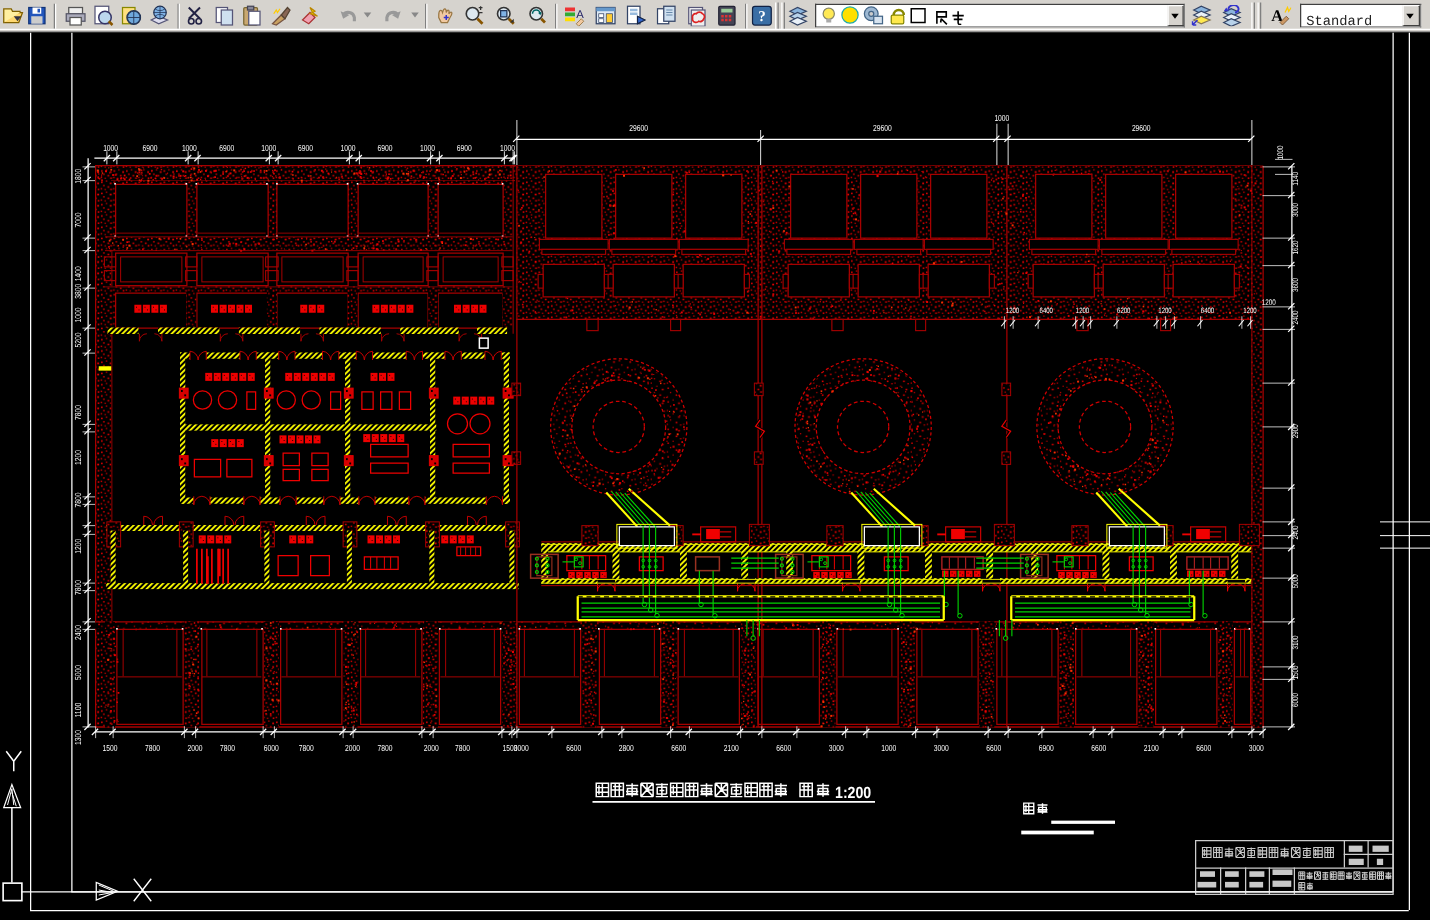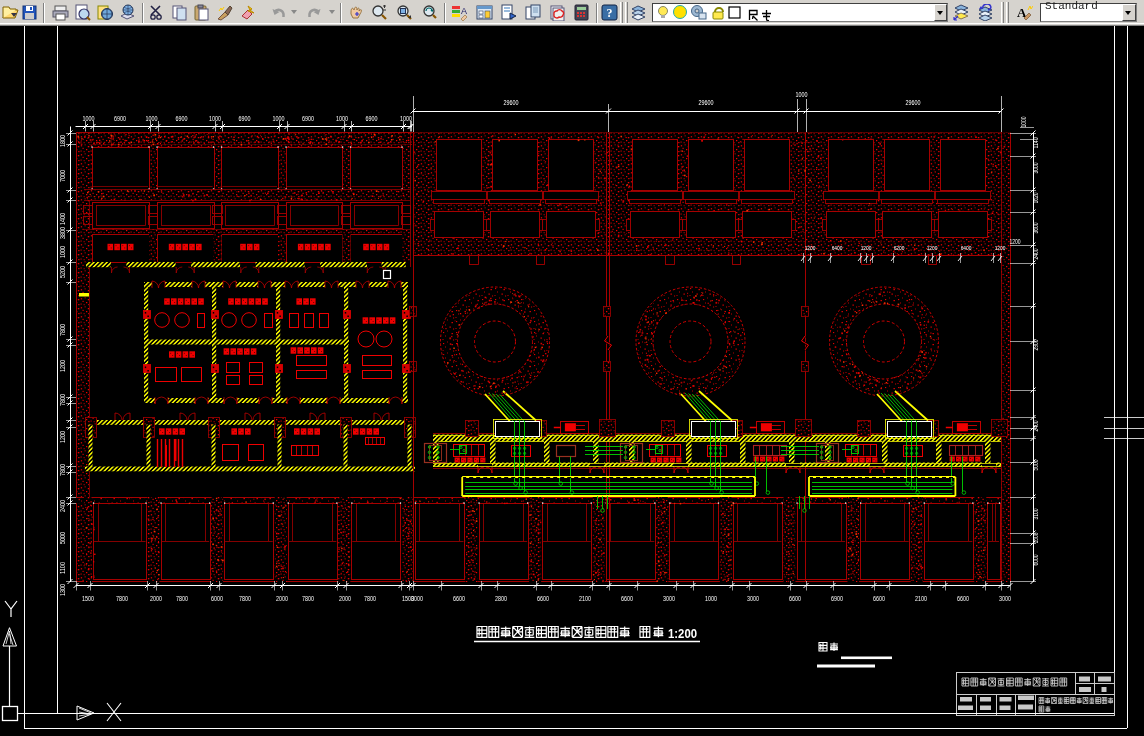--- a/index.html
+++ b/index.html
@@ -187,21 +187,21 @@
         <path d="M4,2 l2,3 l-4,0 z" fill="#33c"></path>
       </svg></div>
 <div style="position:absolute;left:1001px;top:2px;width:3px;height:22px;border-left:1px solid #fff;border-right:1px solid #808080"></div>
 <div style="position:absolute;left:1006px;top:2px;width:3px;height:22px;border-left:1px solid #fff;border-right:1px solid #808080"></div>
 <div style="position:absolute;left:1014px;top:4px;width:19px;height:17px"><svg width="19" height="17" viewBox="0 0 17 17">
         <text x="2" y="13" font-size="13" font-weight="bold" fill="#000" font-family="Liberation Serif">A</text>
         <path d="M9,14 l5,-5 l2,2 l-5,5 z" fill="#c96" stroke="#753" stroke-width="0.7"></path>
         <path d="M13,6 l2,-4 l1,3 l2,-3" stroke="#fc0" fill="none" stroke-width="1"></path>
       </svg></div>
 <div style="position:absolute;left:1040px;top:3px;width:97px;height:19px;background:#fff;border:1px solid #808080;border-top-color:#404040;border-left-color:#404040"></div>
-<div style="position:absolute;left:1045px;top:0;font:11px 'Liberation Mono',monospace;color:#222">Standard</div>
+<div style="position:absolute;left:1045px;top:12px;font:11px 'Liberation Mono',monospace;color:#222">Standard</div>
 <div style="position:absolute;left:1122px;top:4px;width:14px;height:17px;background:#d6d3ce;border:1px solid #fff;border-right-color:#404040;border-bottom-color:#404040"></div>
 <div style="position:absolute;left:1125px;top:11px;width:0;height:0;border-left:3.5px solid transparent;border-right:3.5px solid transparent;border-top:4.5px solid #000"></div>
   </div>
 <svg width="1144" height="710" viewBox="0 26 1144 710" style="position:absolute;left:0;top:26px;background:#000">
 <defs>
 <pattern id="sp" width="13" height="11" patternUnits="userSpaceOnUse">
 <rect width="13" height="11" fill="#000"></rect>
 <rect x="1" y="2" width="1.2" height="1.1" fill="#e00000"></rect>
 <rect x="5" y="0.5" width="1" height="1" fill="#b00000"></rect>
 <rect x="9.5" y="3" width="1.4" height="1.2" fill="#e00000"></rect>

